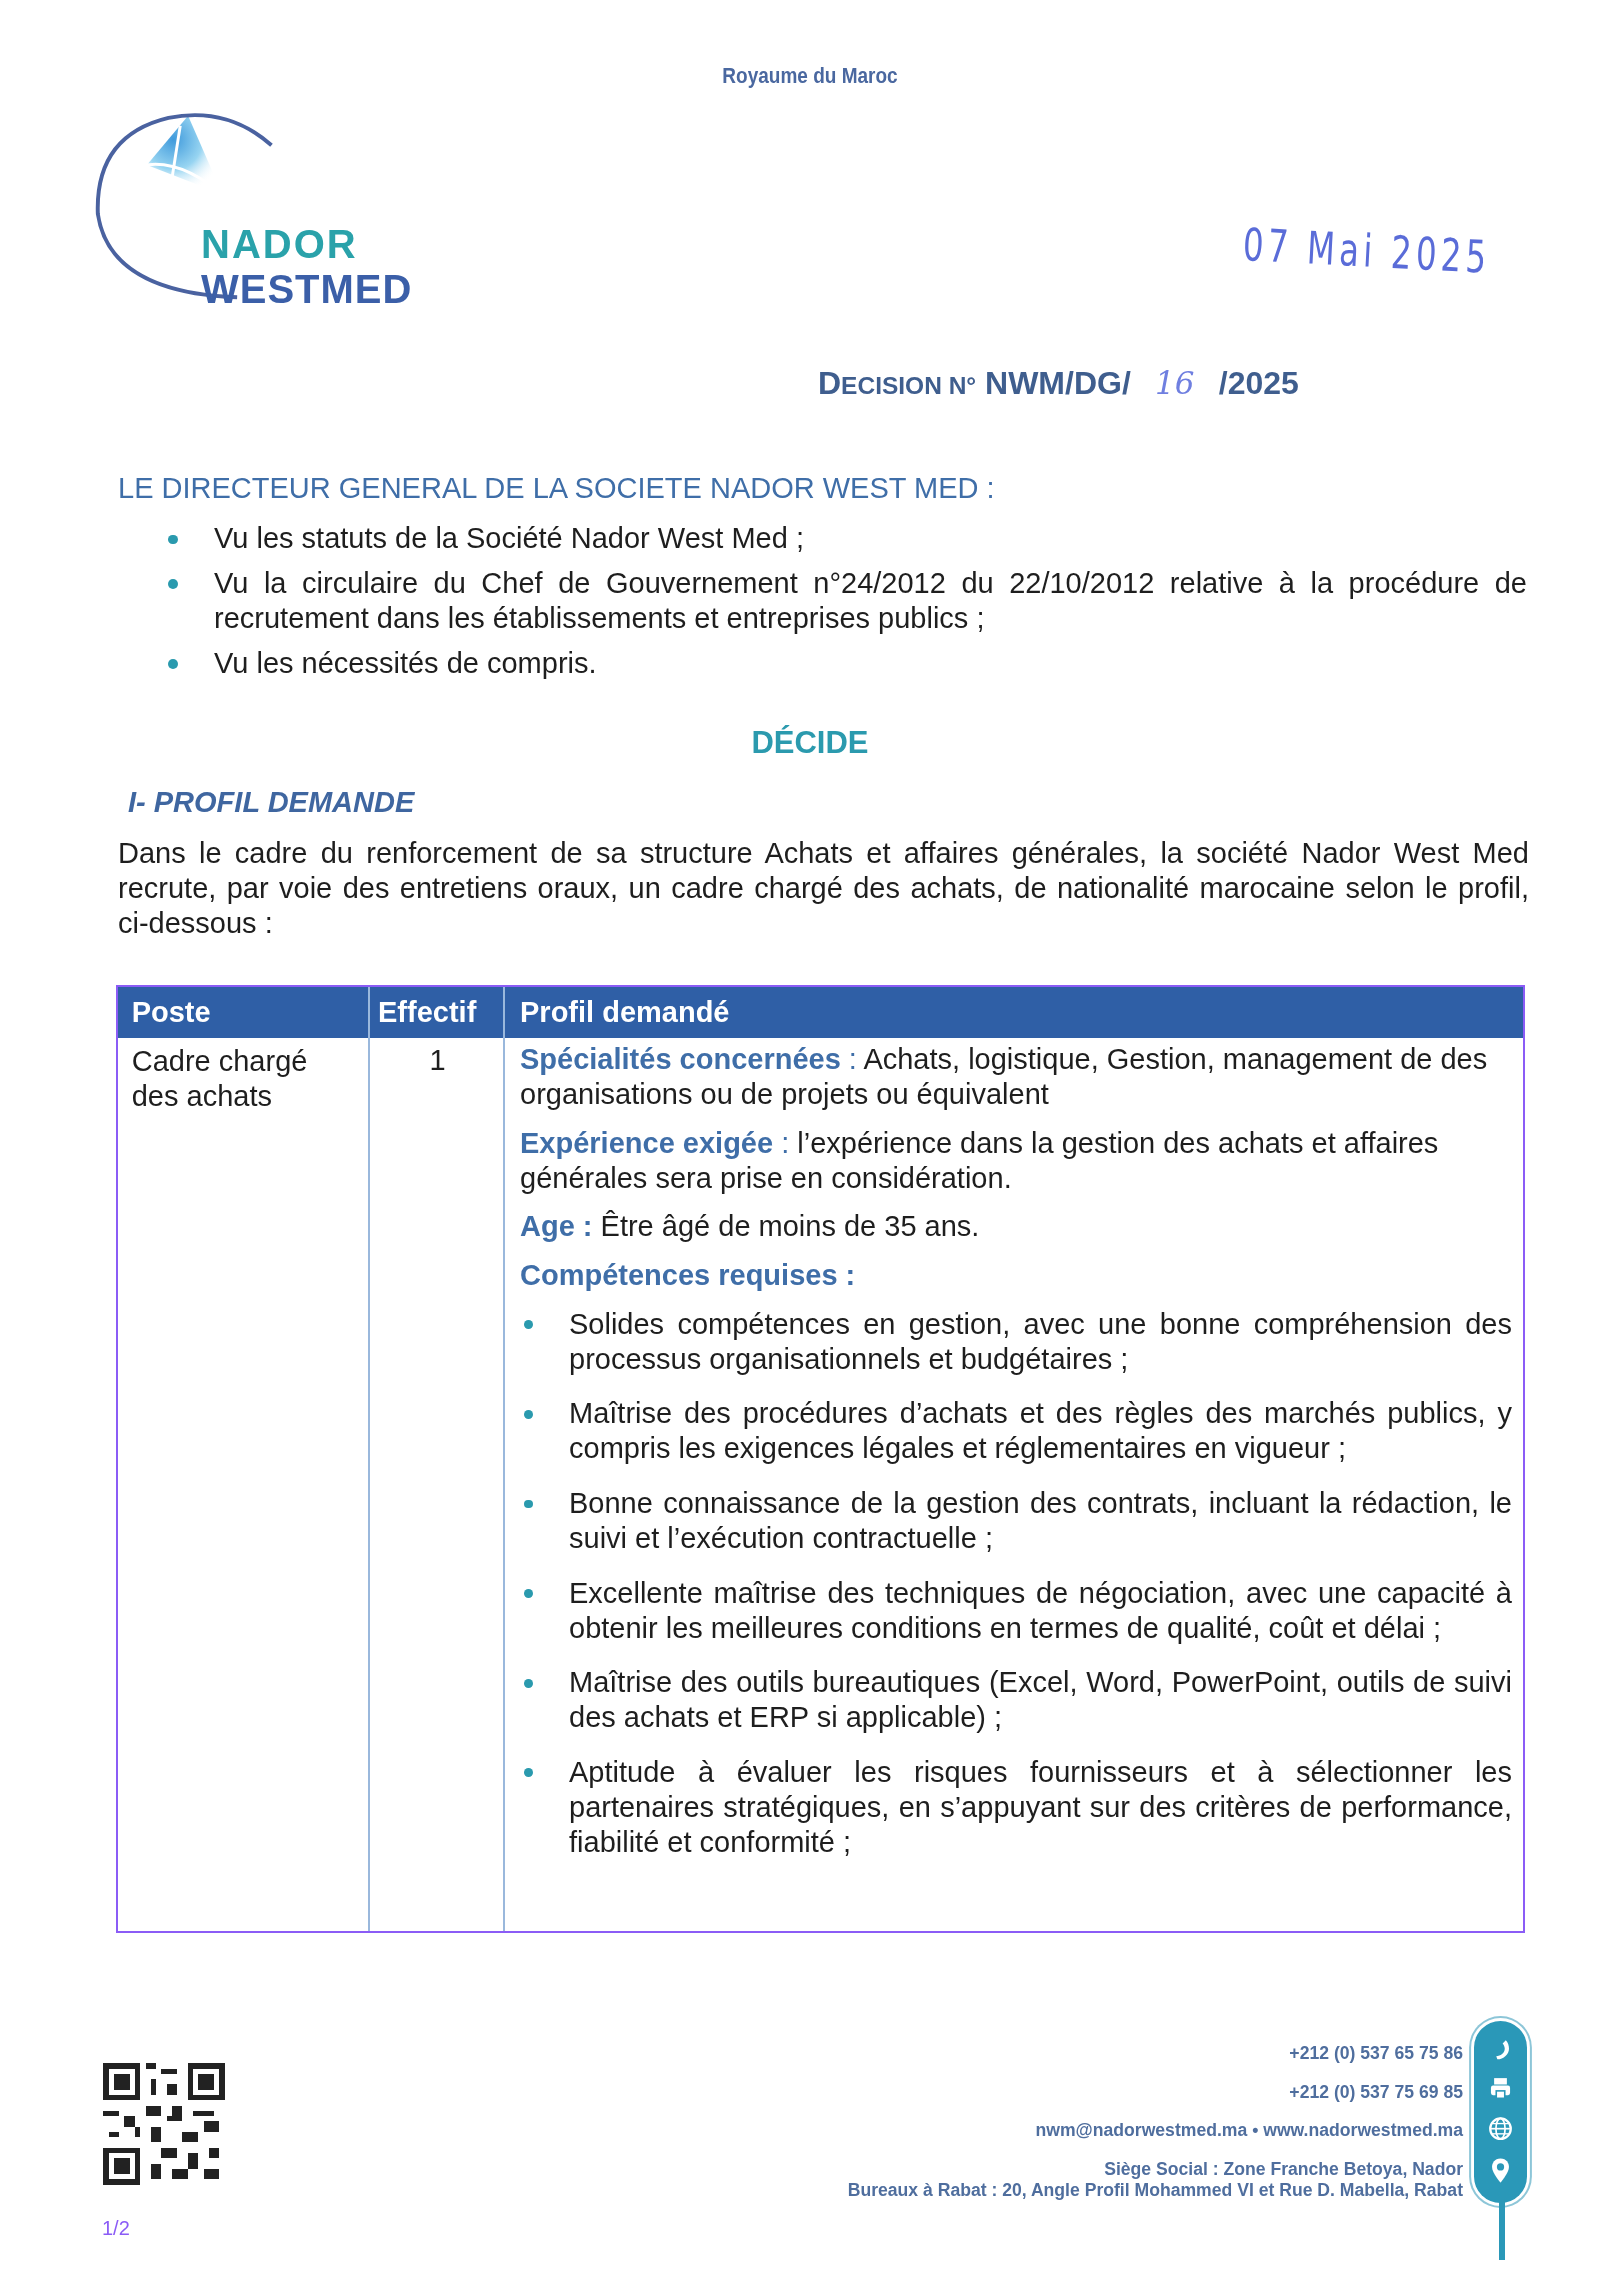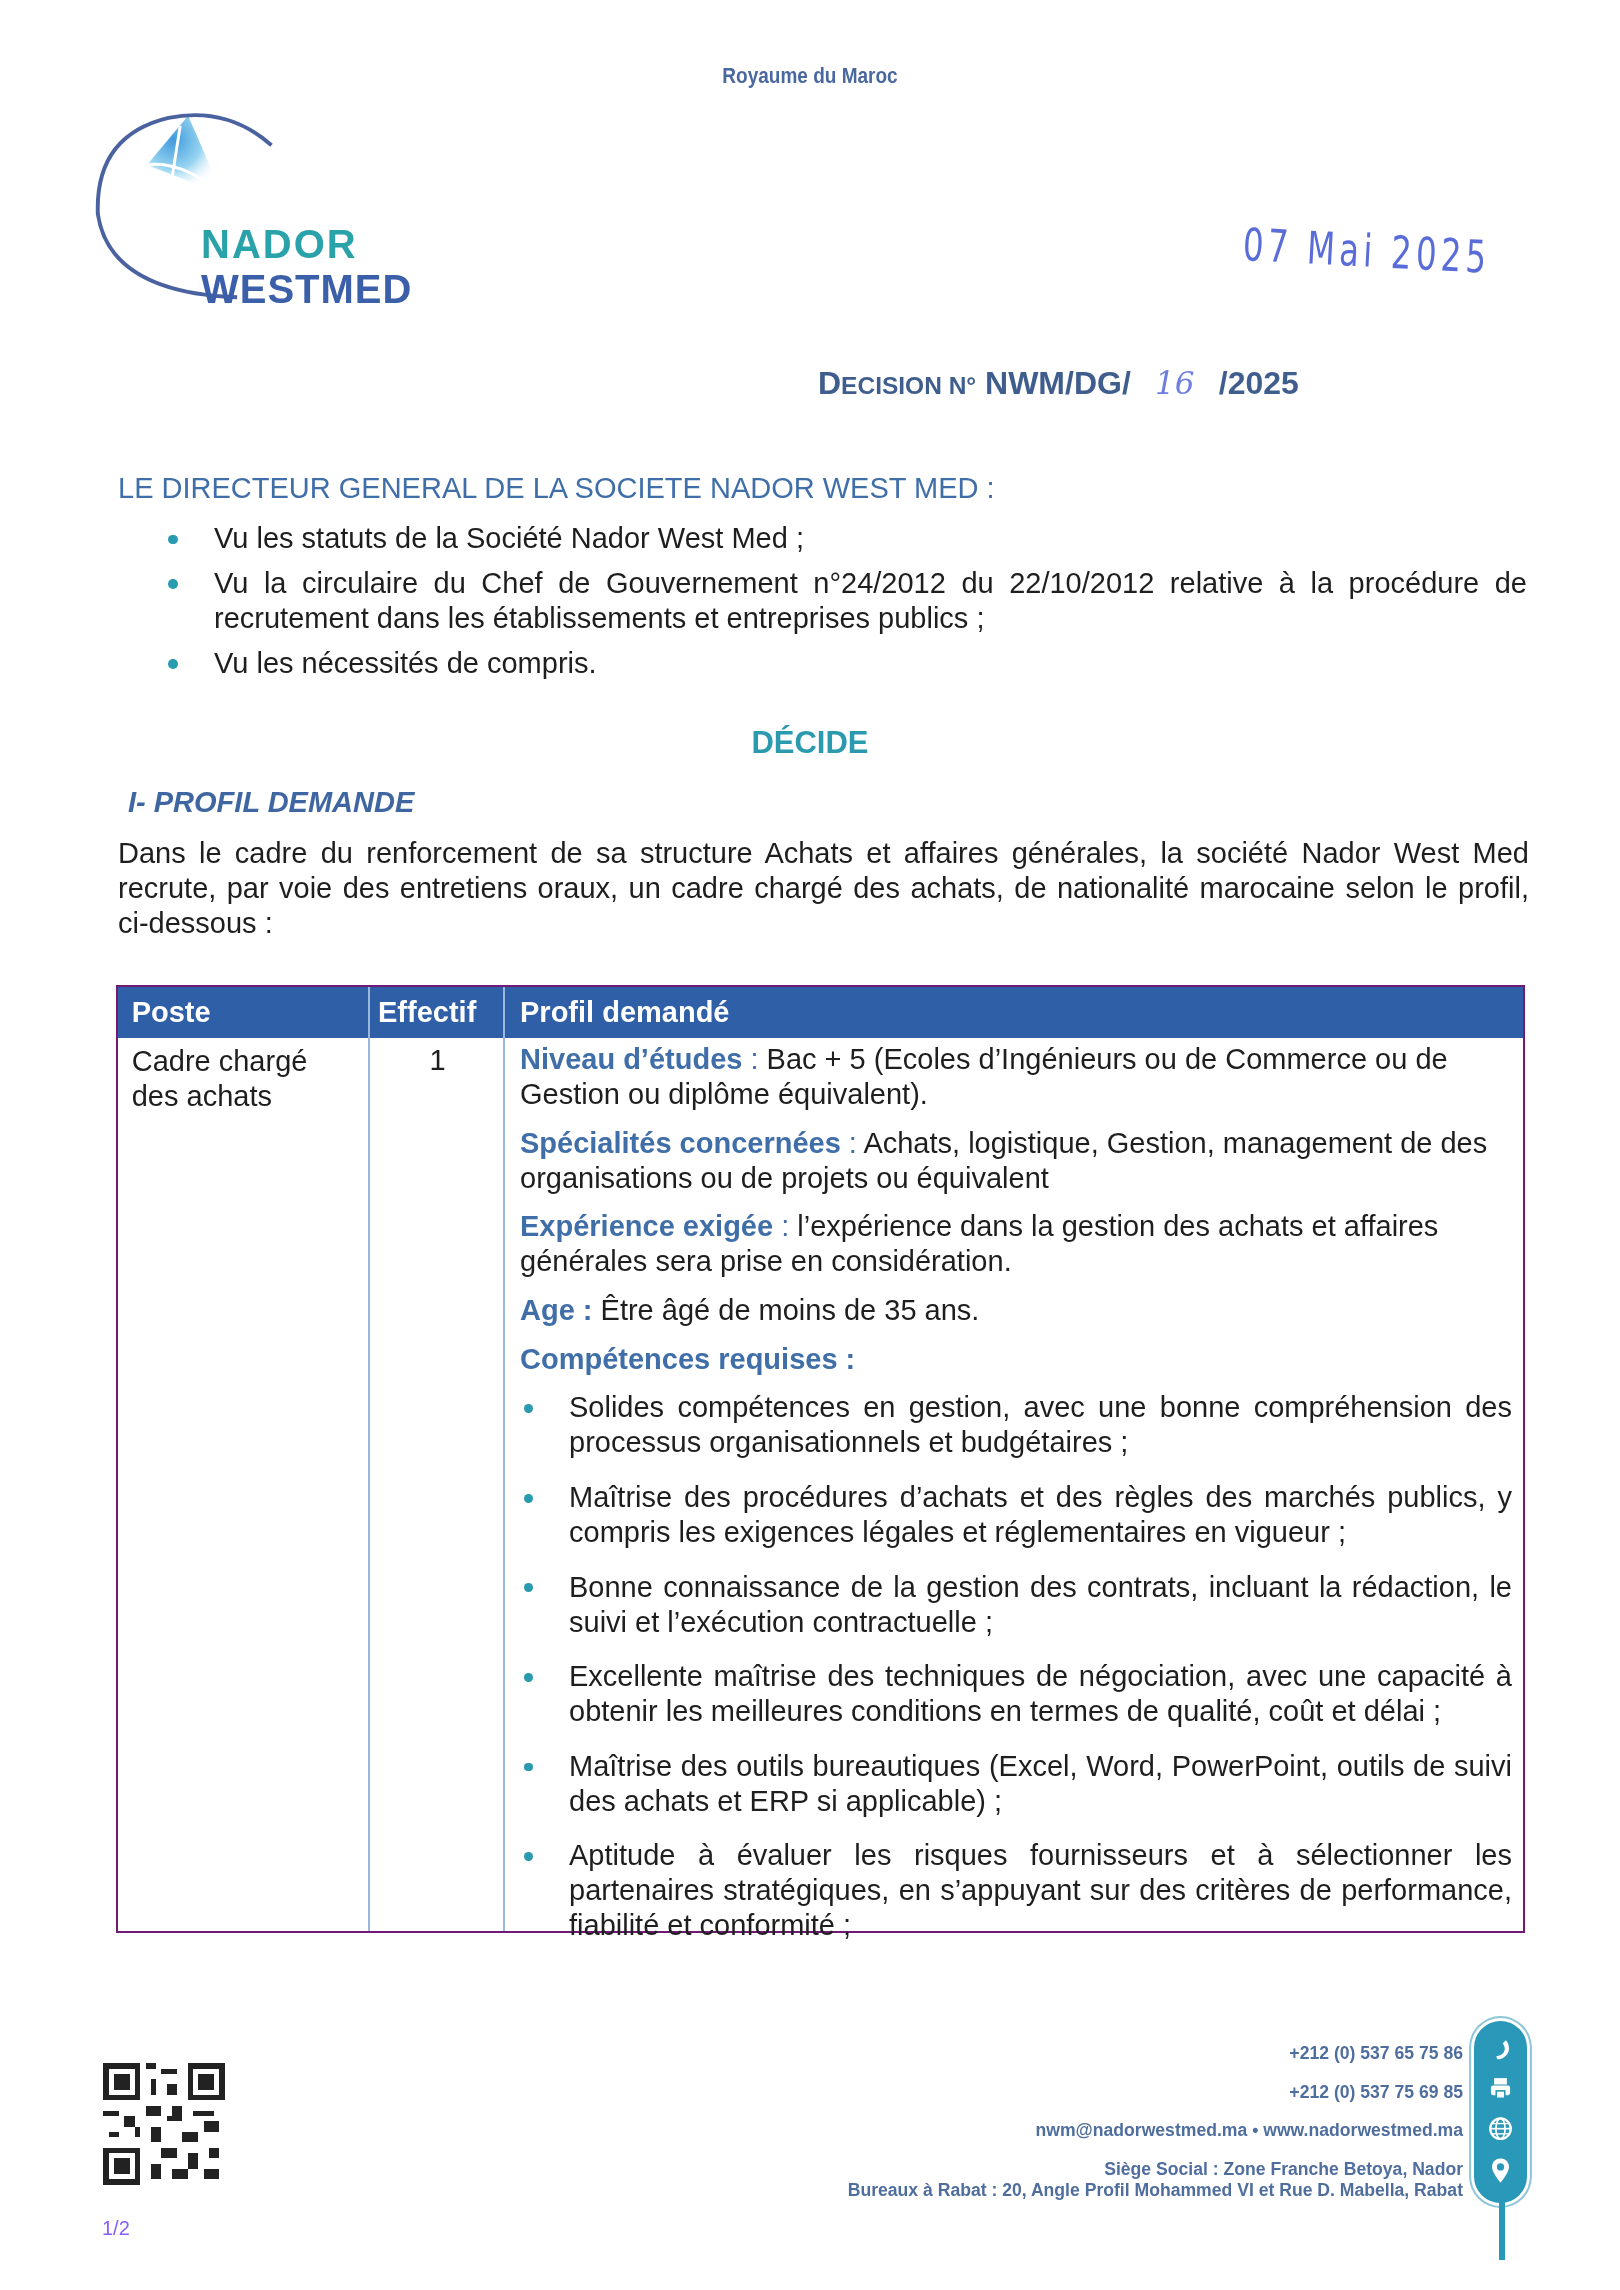--- a/index.html
+++ b/index.html
@@ -29,21 +29,21 @@
   .vu-item { position: relative; padding-left: 214px; padding-right: 93px; font-size: 29px; line-height: 35px;
              margin-bottom: 9.8px; text-align: justify; }
   .vu-item .dot { position: absolute; left: 168px; top: 13.7px; width: 9.8px; height: 9.8px; border-radius: 50%; background: #2a9aae; }
 
   .decide { left: 0; width: 1620px; top: 725px; text-align: center; font-size: 31px; font-weight: bold; color: #2b9aae; }
 
   .section { left: 118px; top: 786px; font-size: 29px; font-weight: bold; font-style: italic; color: #3f66a0; margin-left: 10px; }
 
   .intro { left: 118px; top: 836px; width: 1411px; font-size: 29px; line-height: 35px; text-align: justify; }
 
-  .table { left: 116px; top: 985px; width: 1409px; height: 948px; border: 2px solid #701a75; box-sizing: border-box; }
+  .table { left: 116px; top: 985px; width: 1409px; height: 948px; border: 2px solid #8b5cf6; box-sizing: border-box; }
   .thead { position: absolute; left: 0; top: 0; right: 0; height: 51px; background: #2f5fa6; }
   .th { position: absolute; top: 0; height: 51px; line-height: 51px; color: #ffffff; font-size: 29px; font-weight: bold; }
   .vline { position: absolute; top: 0; bottom: 0; width: 2px; background: #9ab8dc; }
   .td-poste { position: absolute; left: 13.7px; top: 57px; width: 225px; font-size: 29px; line-height: 35px; }
   .td-eff { position: absolute; left: 252px; width: 135px; top: 57px; text-align: center; font-size: 29px; }
   .td-profil { position: absolute; left: 402px; top: 55px; width: 992px; font-size: 29px; line-height: 35px; }
   .field { margin-bottom: 13.7px; }
   .field .lbl { color: #3f6ea8; font-weight: bold; }
   .comp-title { color: #3f6ea8; font-weight: bold; margin-bottom: 13.7px; }
   .comp { position: relative; padding-left: 49px; margin-bottom: 19.6px; text-align: justify; }
@@ -109,21 +109,20 @@
     <div class="th" style="left:13.7px;">Poste</div>
     <div class="th" style="left:260px;">Effectif</div>
     <div class="th" style="left:402px;">Profil demandé</div>
   </div>
   <div class="vline" style="left:250px;"></div>
   <div class="vline" style="left:385px;"></div>
 
   <div class="td-poste">Cadre chargé des achats</div>
   <div class="td-eff">1</div>
   <div class="td-profil">
-    <div class="field"><span class="lbl">Niveau d’études</span><span class="lbl" style="font-weight:normal"> : </span><span>Bac + 5 (Ecoles d’Ingénieurs ou de Commerce ou de Gestion ou diplôme équivalent).</span></div>
     <div class="field"><span class="lbl">Spécialités concernées</span><span class="lbl" style="font-weight:normal"> : </span><span>Achats, logistique, Gestion, management de des organisations ou de projets ou équivalent</span></div>
     <div class="field"><span class="lbl">Expérience exigée</span><span class="lbl" style="font-weight:normal"> : </span><span>l’expérience dans la gestion des achats et affaires générales sera prise en considération.</span></div>
     <div class="field"><span class="lbl">Age :</span><span> </span><span>Être âgé de moins de 35 ans.</span></div>
     <div class="comp-title">Compétences requises :</div>
     <div class="comp"><span class="dot"></span><span>Solides compétences en gestion, avec une bonne compréhension des processus organisationnels et budgétaires ;</span></div>
     <div class="comp"><span class="dot"></span><span>Maîtrise des procédures d’achats et des règles des marchés publics, y compris les exigences légales et réglementaires en vigueur ;</span></div>
     <div class="comp"><span class="dot"></span><span>Bonne connaissance de la gestion des contrats, incluant la rédaction, le suivi et l’exécution contractuelle ;</span></div>
     <div class="comp"><span class="dot"></span><span>Excellente maîtrise des techniques de négociation, avec une capacité à obtenir les meilleures conditions en termes de qualité, coût et délai ;</span></div>
     <div class="comp"><span class="dot"></span><span>Maîtrise des outils bureautiques (Excel, Word, PowerPoint, outils de suivi des achats et ERP si applicable) ;</span></div>
     <div class="comp"><span class="dot"></span><span>Aptitude à évaluer les risques fournisseurs et à sélectionner les partenaires stratégiques, en s’appuyant sur des critères de performance, fiabilité et conformité ;</span></div>

